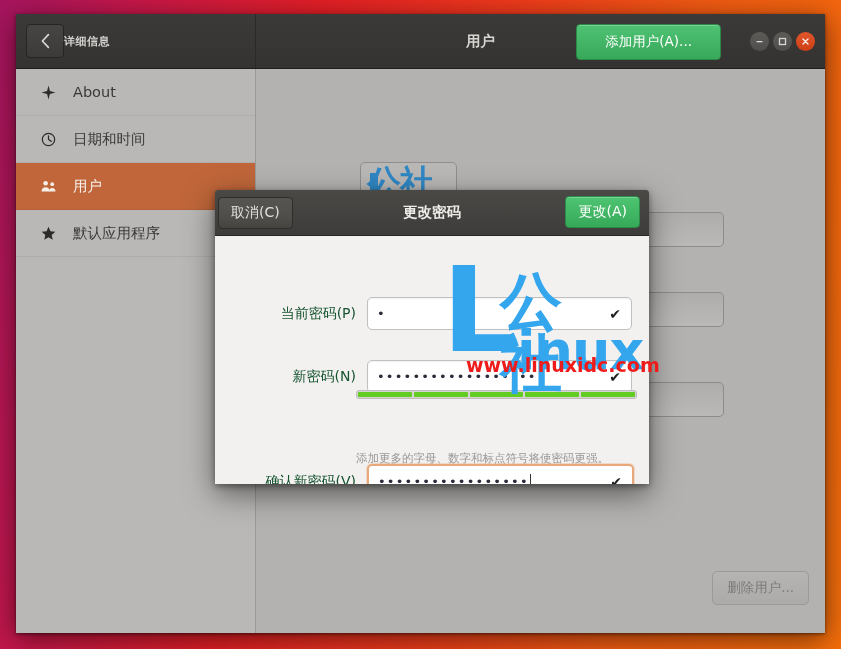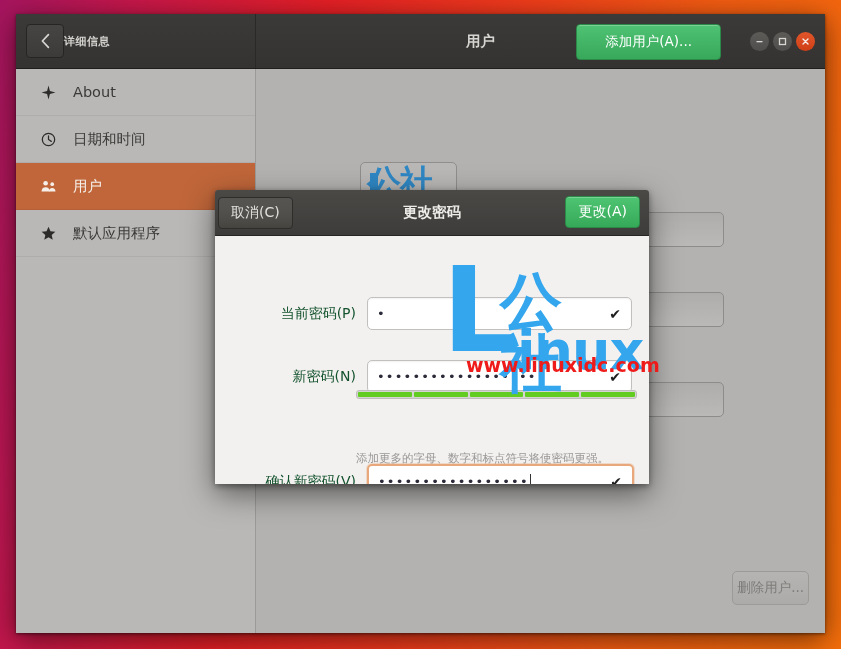--- a/index.html
+++ b/index.html
@@ -219,21 +219,21 @@
     position: absolute; left: 11px; top: 7px;
     font-size: 14px; color: #3b3a38;
   }
   .field-box.row2 { left: 215px; top: 223px; width: 251px; height: 33px; }
   .field-box.row3 { left: 215px; top: 313px; width: 251px; height: 33px; }
 
   .delete-btn {
     position: absolute;
     right: 16px;
     bottom: 28px;
-    padding: 7px 4px;
+    padding: 7px 14px;
     border: 1px solid #9b9a97;
     border-radius: 5px;
     background: linear-gradient(to bottom, #b5b4b2, #acaba9);
     color: #7d7c7a;
     font-size: 13.5px;
     cursor: pointer;
   }
 
   
   #dialog {

